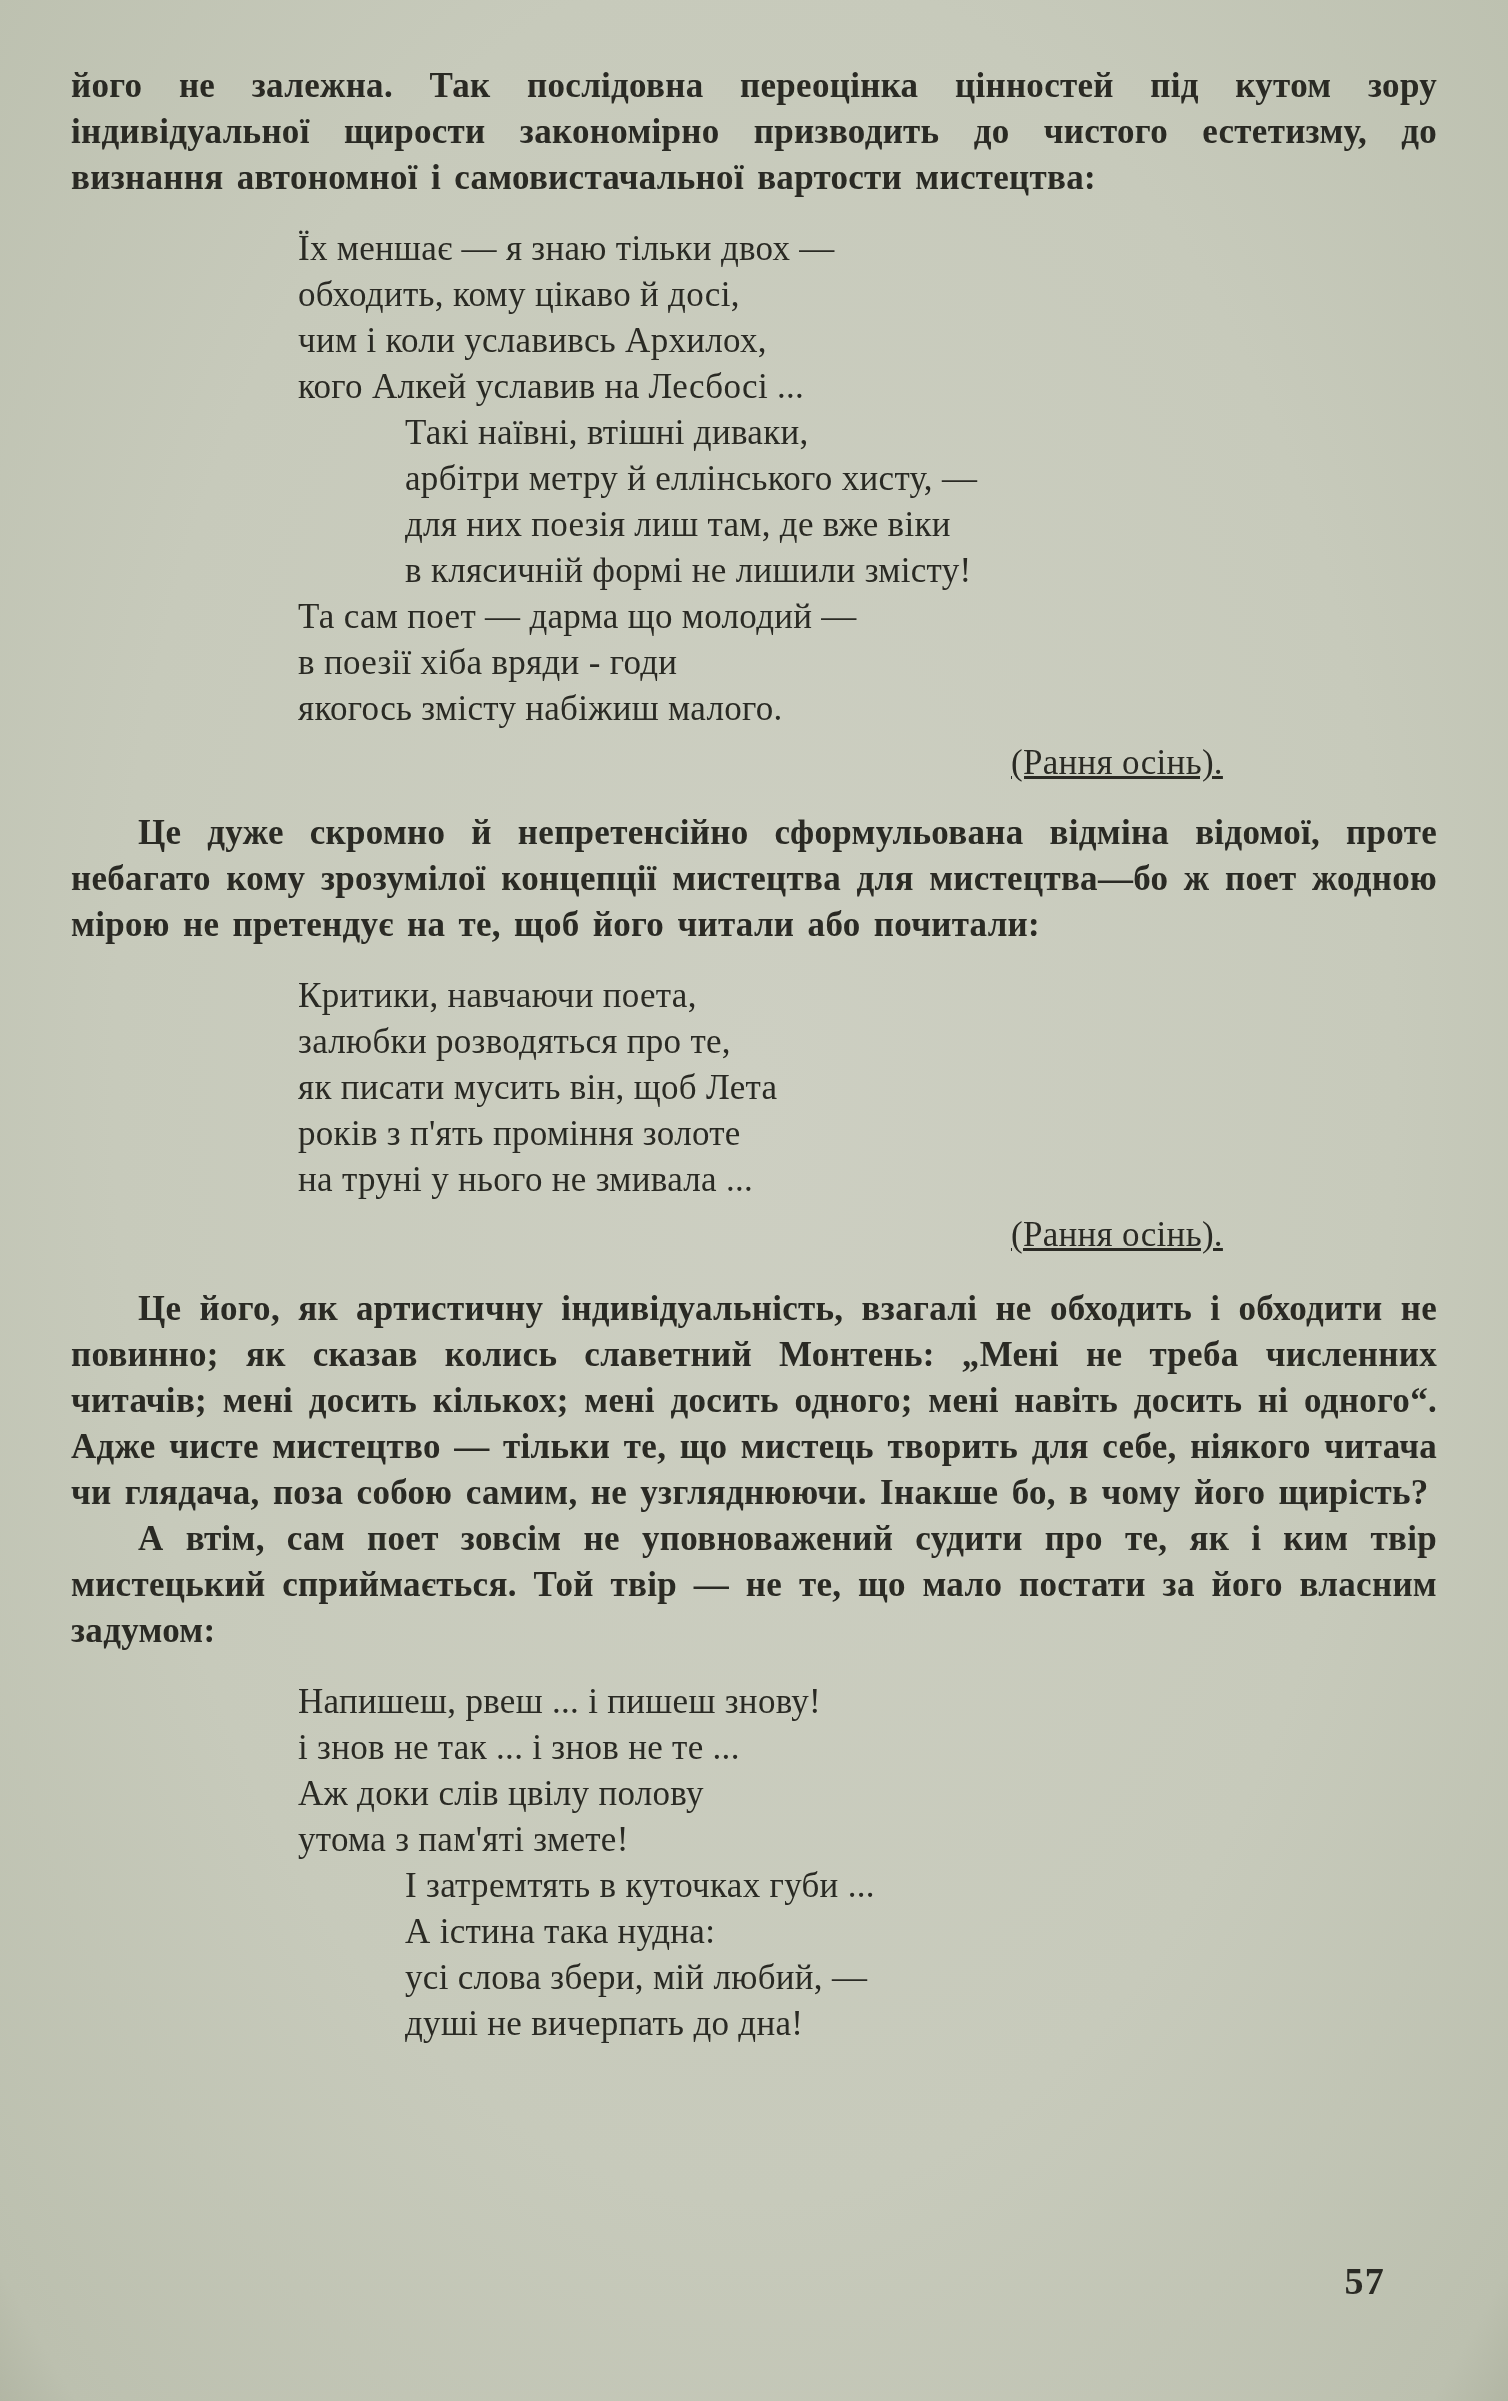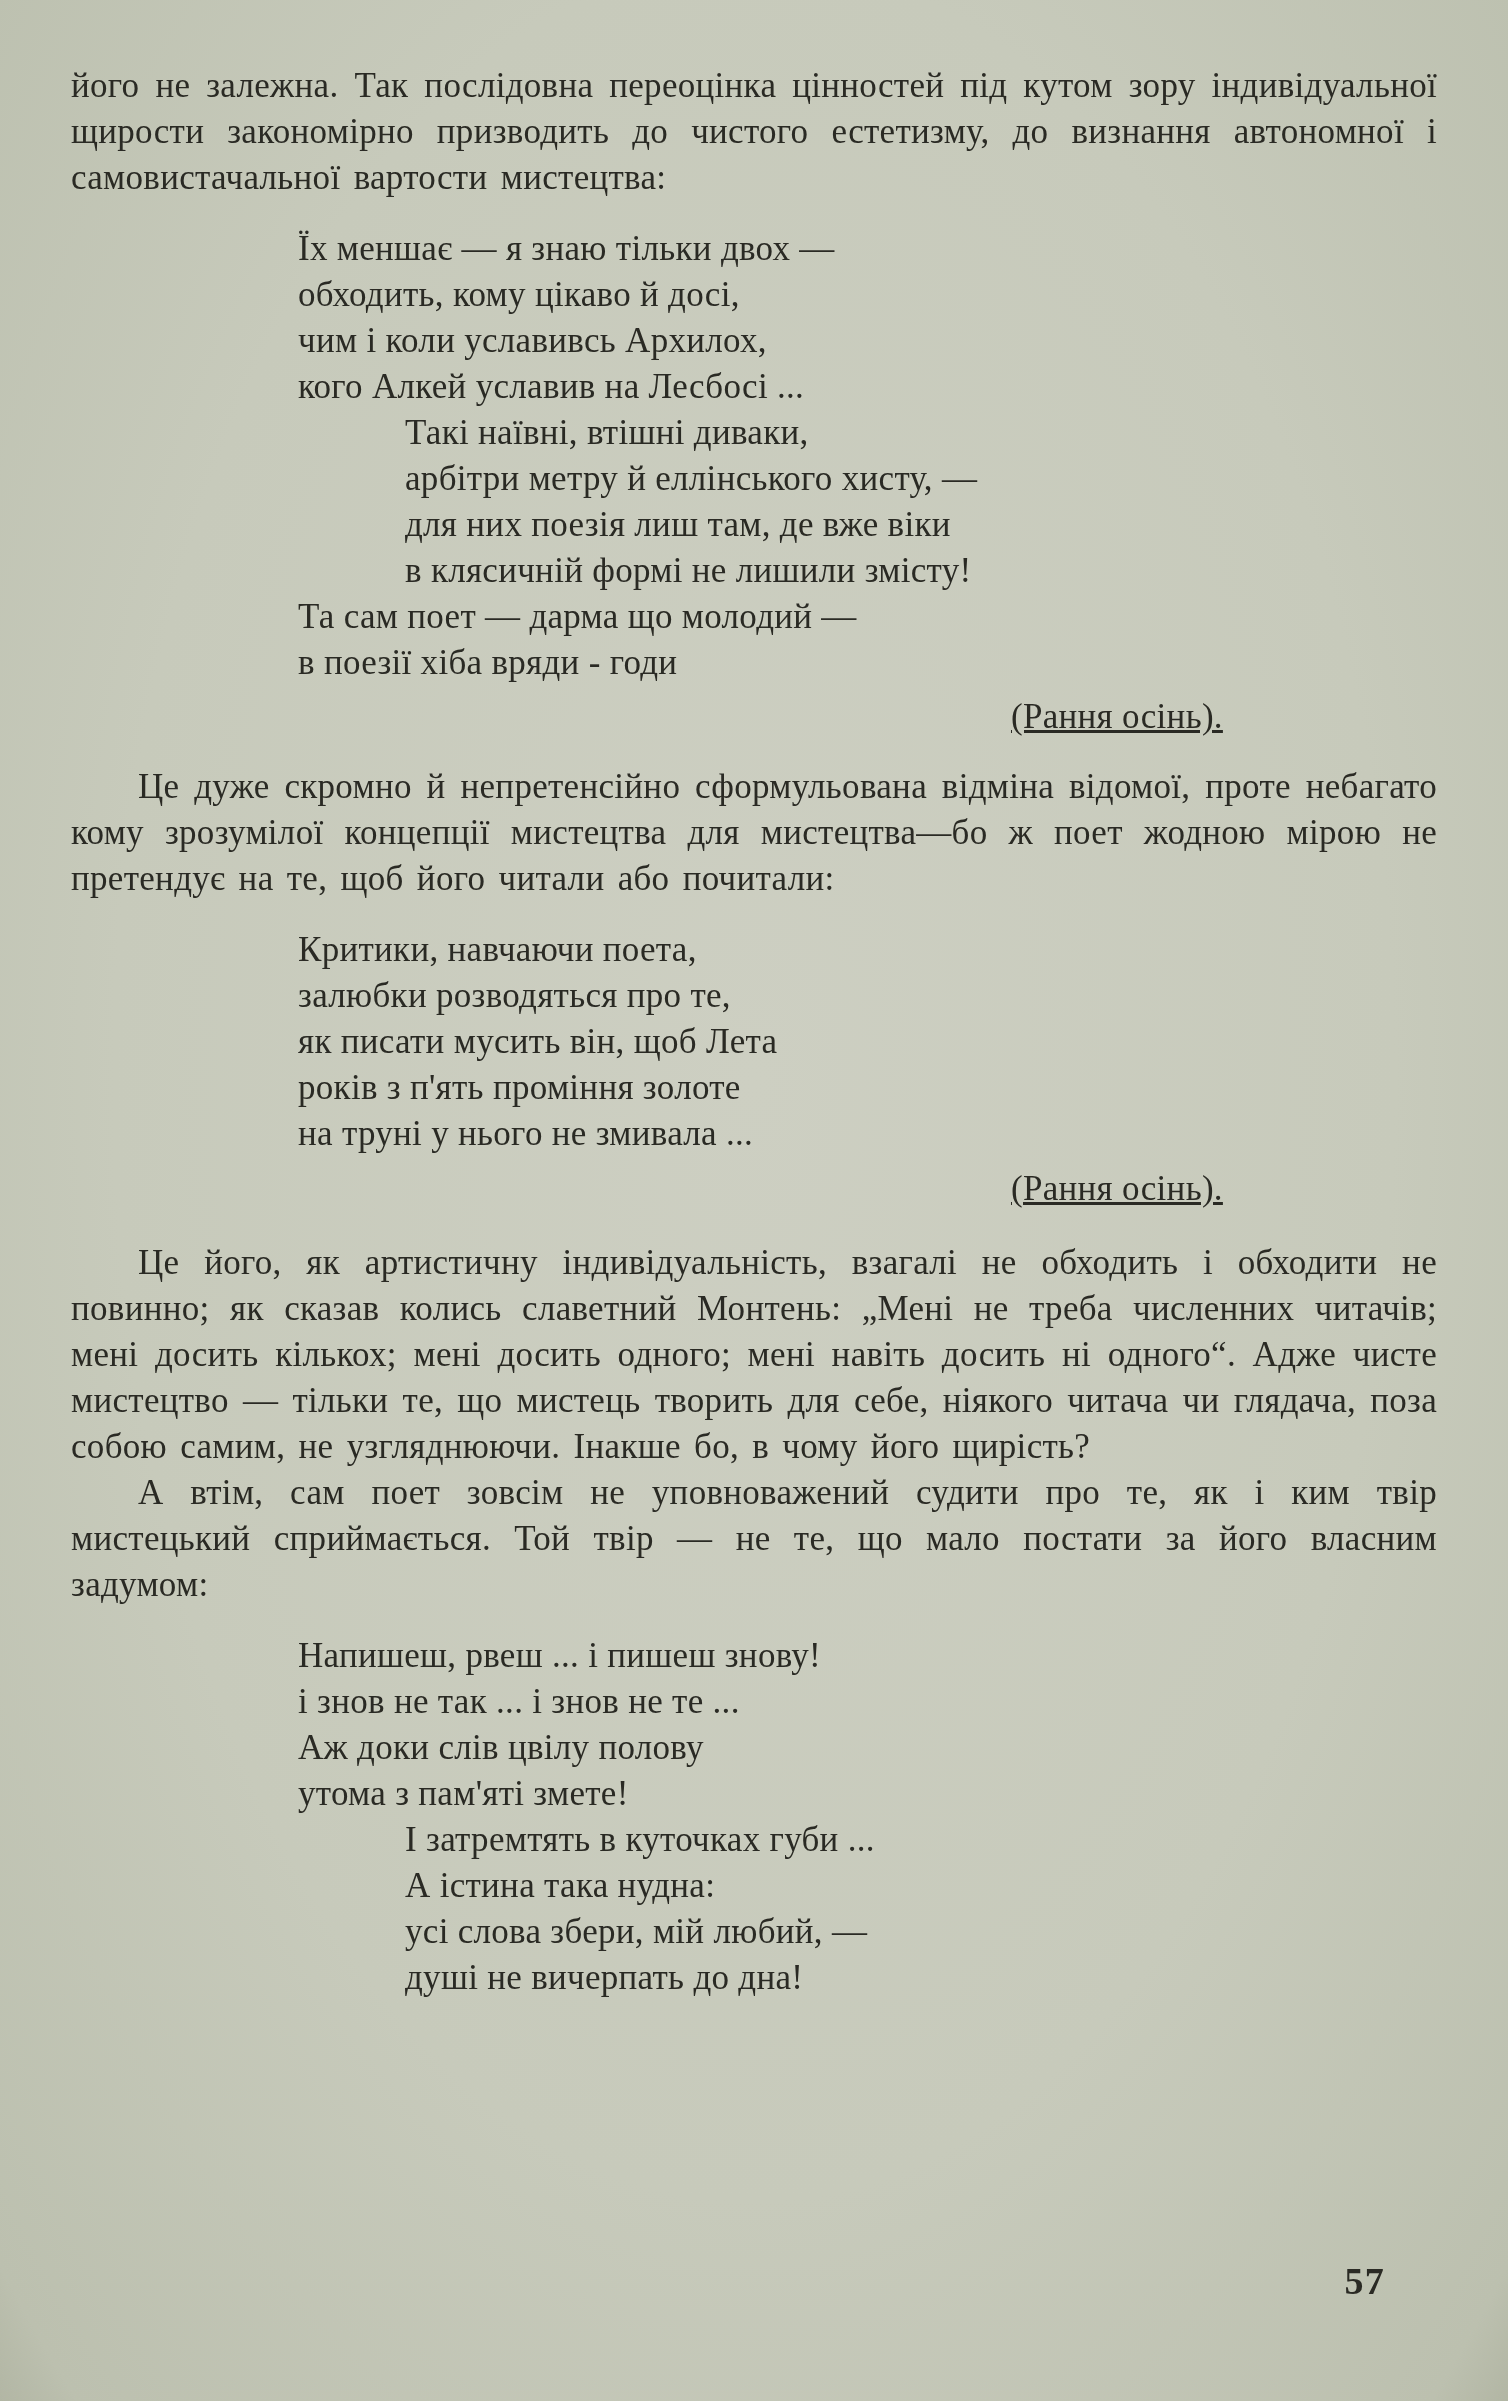--- a/index.html
+++ b/index.html
@@ -21,20 +21,21 @@
     left: 71px;
     right: 71px;
     font-size: 35px;
     line-height: 46px;
     letter-spacing: 0.3px;
   }
   .paragraph {
     text-align: justify;
     word-spacing: 4.2px;
     margin: 0;
+    font-weight: bold;
   }
   .paragraph.indented-first {
     text-indent: 67px;
   }
   .poem {
     margin: 25px 0 8.4px 227px;
   }
   .poem-line {
     white-space: nowrap;
   }
@@ -70,20 +71,21 @@
       <div class="poem-line">Їх меншає — я знаю тільки двох —</div>
       <div class="poem-line">обходить, кому цікаво й досі,</div>
       <div class="poem-line">чим і коли уславивсь Архилох,</div>
       <div class="poem-line">кого Алкей уславив на Лесбосі ...</div>
       <div class="poem-line indented">Такі наївні, втішні диваки,</div>
       <div class="poem-line indented">арбітри метру й еллінського хисту, —</div>
       <div class="poem-line indented">для них поезія лиш там, де вже віки</div>
       <div class="poem-line indented">в клясичній формі не лишили змісту!</div>
       <div class="poem-line">Та сам поет — дарма що молодий —</div>
       <div class="poem-line">в поезії хіба вряди - годи</div>
+      <div class="poem-line">якогось змісту набіжиш малого.</div>
     </div>
 
   <div class="attribution">(Рання осінь).</div>
 
   <p class="paragraph indented-first">Це дуже скромно й непретенсійно сформульована відміна відомої, проте небагато кому зрозумілої концепції мистецтва для мистецтва—бо ж поет жодною мірою не претендує на те, щоб його читали або почитали:</p>
 
   <div class="poem">
       <div class="poem-line">Критики, навчаючи поета,</div>
       <div class="poem-line">залюбки розводяться про те,</div>
       <div class="poem-line">як писати мусить він, щоб Лета</div>

